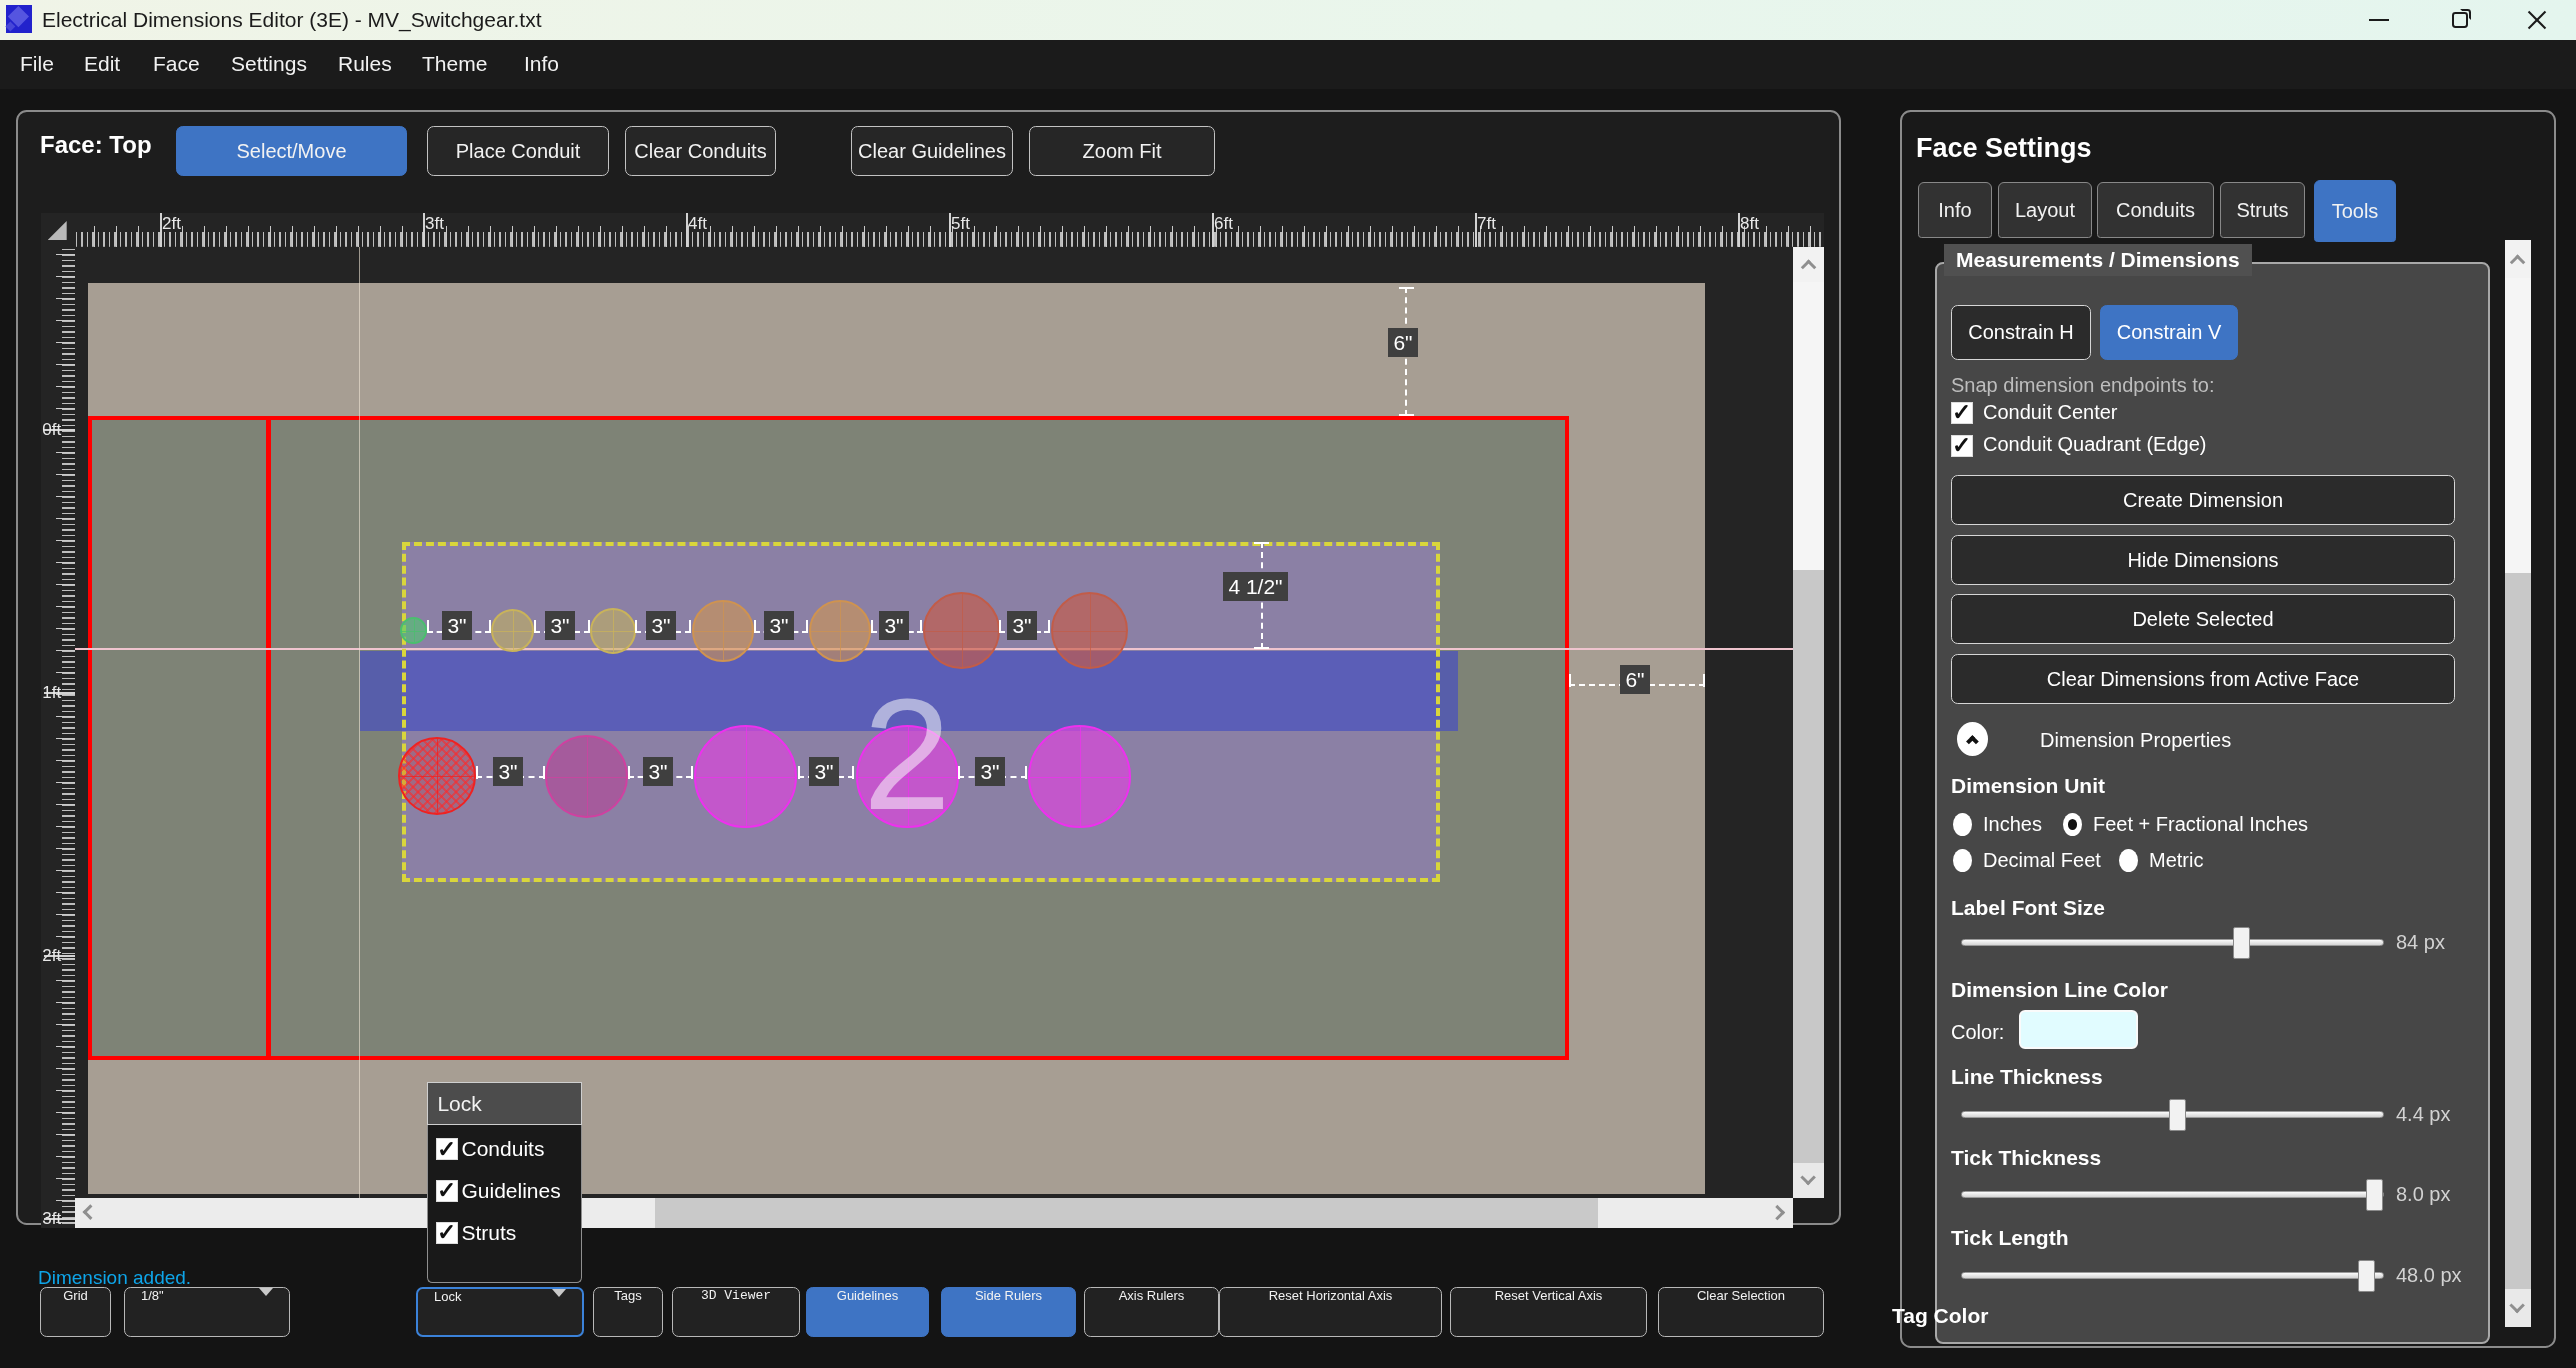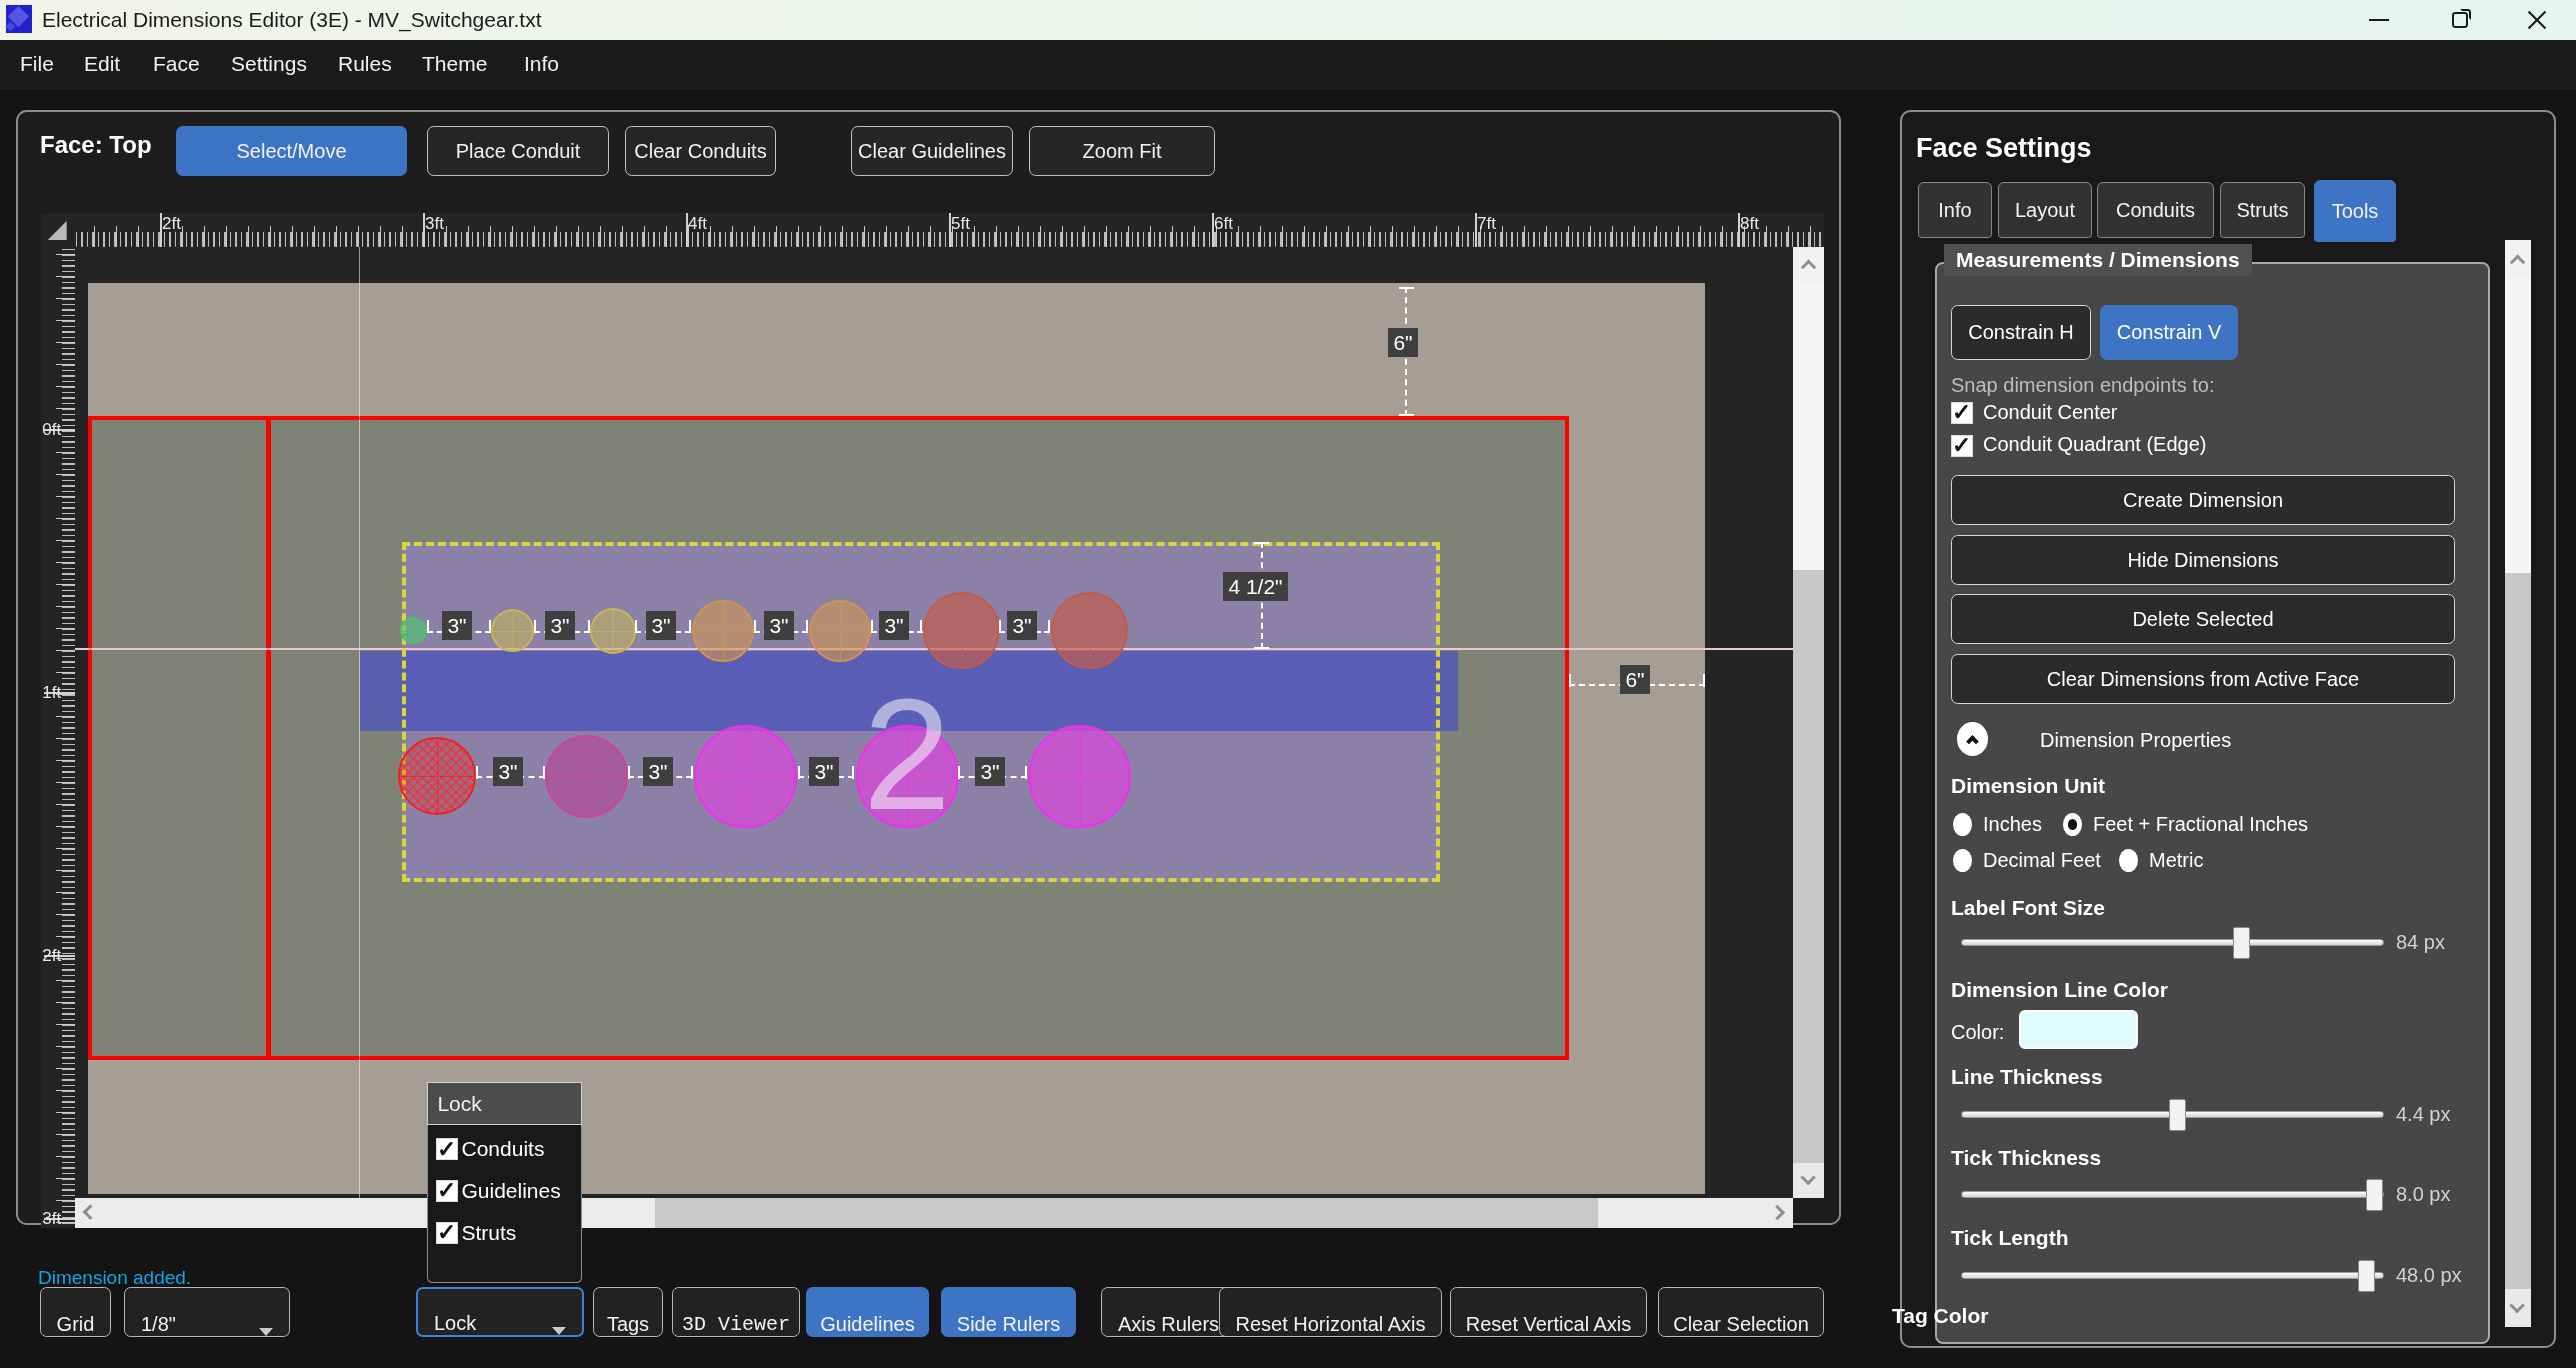--- a/index.html
+++ b/index.html
@@ -126,21 +126,21 @@
                     border-radius:50%; display:flex; align-items:center; justify-content:center; }
   #dimprop-toggle .chev { border-color:#111; width:9.4px; height:9.4px; border-width:4px; }
   #panel-scroll { position:absolute; left:2505px; top:240px; width:25.5px; height:1087px; background:#c8c8c8; }
   #panel-scroll .arrow-top { position:absolute; top:0; left:0; width:25.5px; height:38px; background:#f2f2f2; }
   #panel-scroll .thumb { position:absolute; top:38px; left:0; width:25.5px; height:295px; background:#f5f5f5; }
   #panel-scroll .arrow-bot { position:absolute; bottom:0; left:0; width:25.5px; height:38px; background:#e9e9e9; }
 
   
   #status-text { position:absolute; left:38px; top:1267px; color:#0ea5e9; font-size:19px; }
   .bbtn { position:absolute; top:1287px; height:50px; border:1.3px solid #b8b8b8; border-radius:6.7px;
-          background:#222; color:#f2f2f2; font-size:20px; display:flex; align-items:flex-end; justify-content:center; }
+          background:#222; color:#f2f2f2; font-size:13px; display:flex; align-items:flex-start; justify-content:center; }
   .bbtn.blue { background:#3e74c4; border-color:#3e74c4; }
   .bbtn.dd { justify-content:space-between; padding:0 16px; }
   .bbtn.focus { border:2px solid #3b82d9; }
   .tri-down { width:0; height:0; border-left:7.4px solid transparent; border-right:7.4px solid transparent;
               border-top:8.7px solid #c9c9c9; }
 
   
   #lock-popup { position:absolute; left:427px; top:1082px; width:155px; height:201px; z-index:50; }
   #lock-popup .head { position:absolute; left:0; top:0; width:155px; height:43px; background:#4c4c4c;
                       border:1.3px solid #cfcfcf; color:#f2f2f2; font-size:21px; display:flex; align-items:center; padding-left:9.4px; }
@@ -438,21 +438,21 @@
     </div>
     <div class="bbtn" style="left: 672px; width: 128px; font-family: Liberation Mono, monospace;">
       <span>3D Viewer</span>
     </div>
     <div class="bbtn blue" style="left: 806px; width: 123px;">
       <span>Guidelines</span>
     </div>
     <div class="bbtn blue" style="left: 941px; width: 135px;">
       <span>Side Rulers</span>
     </div>
-    <div class="bbtn" style="left: 1084px; width: 135px; margin-left: 17px;">
+    <div class="bbtn" style="left: 1084px; width: 135px;">
       <span>Axis Rulers</span>
     </div>
     <div class="bbtn" style="left: 1219px; width: 223px;">
       <span>Reset Horizontal Axis</span>
     </div>
     <div class="bbtn" style="left: 1450px; width: 197px;">
       <span>Reset Vertical Axis</span>
     </div>
     <div class="bbtn" style="left: 1658px; width: 166px;">
       <span>Clear Selection</span>

